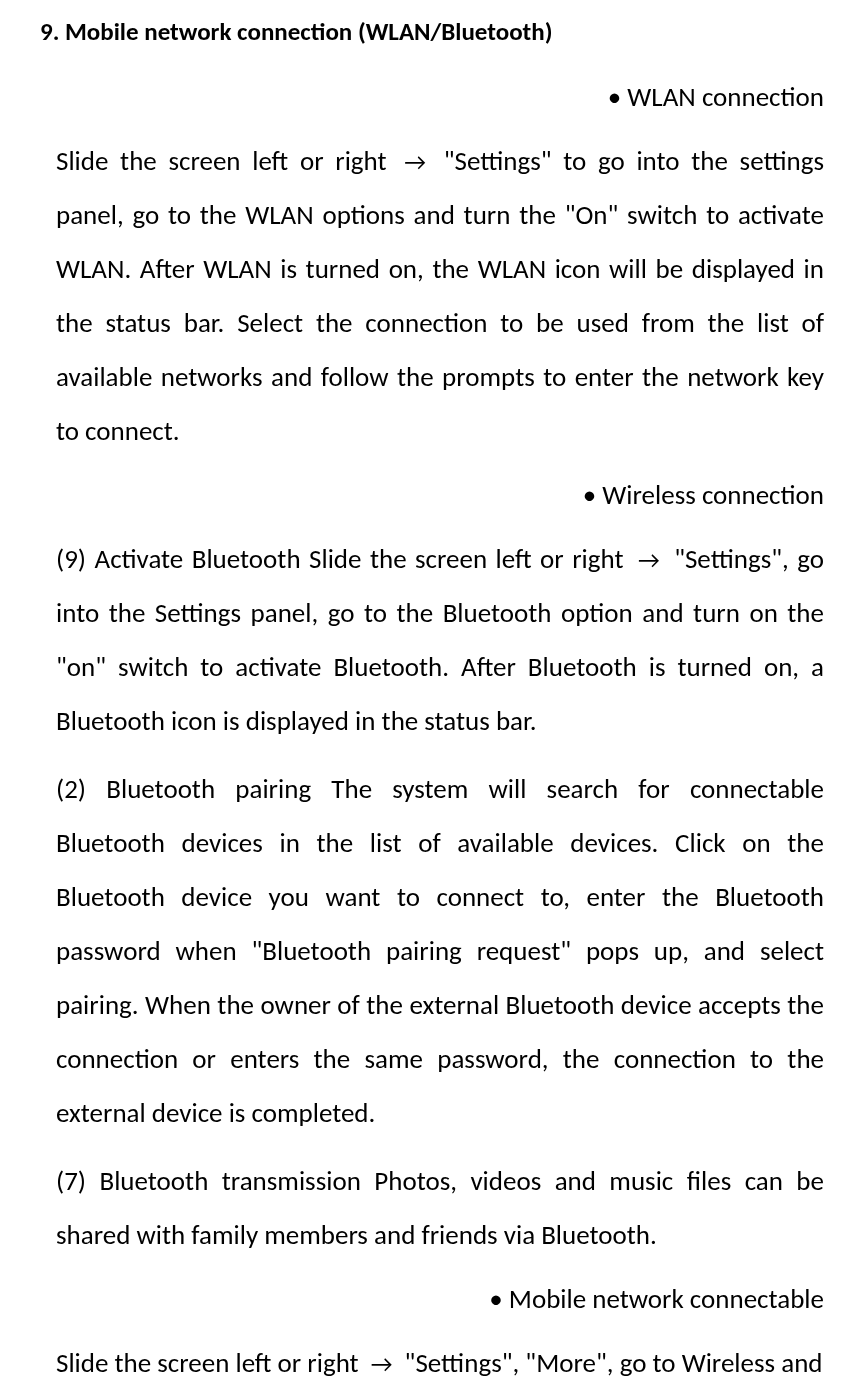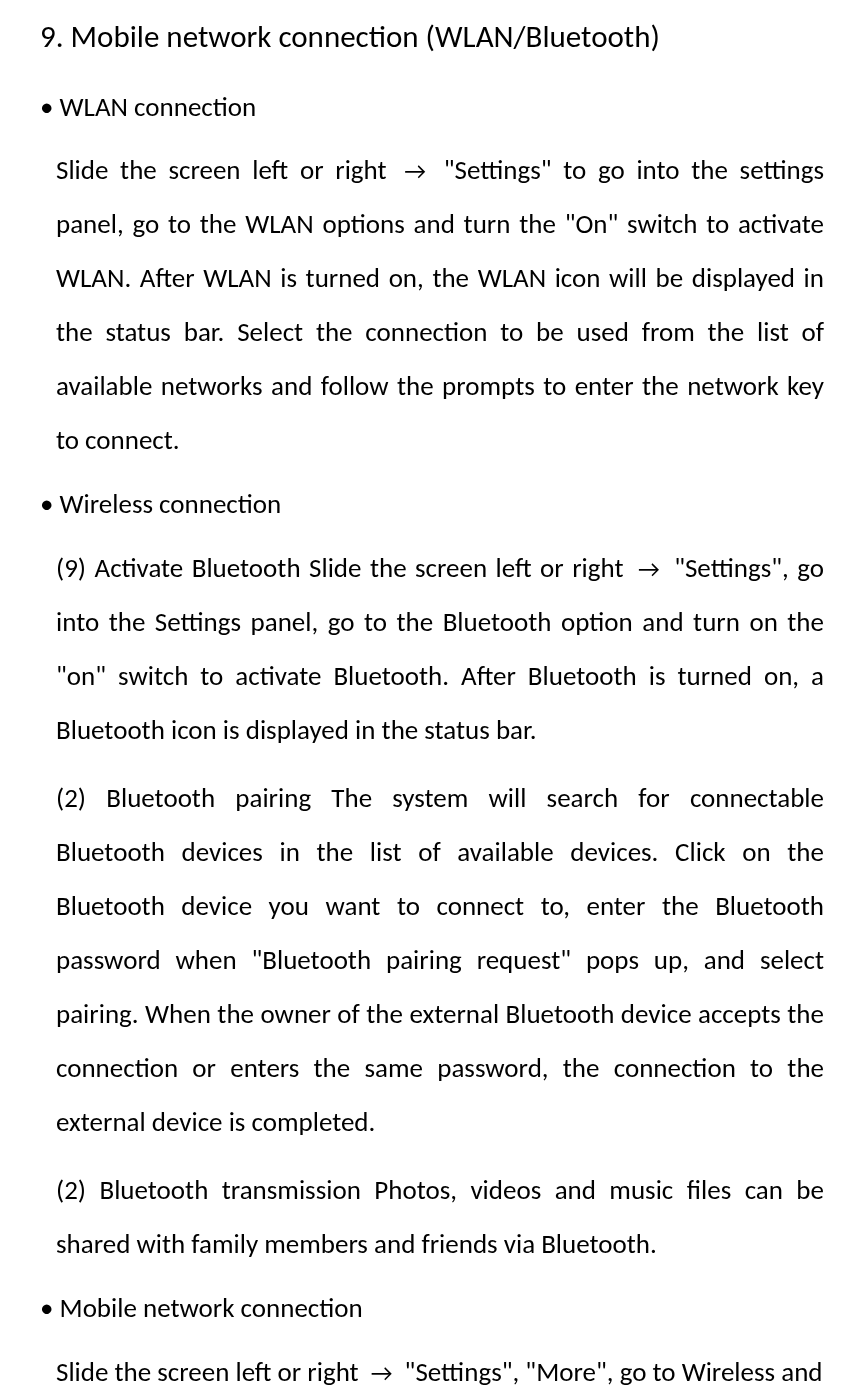--- a/index.html
+++ b/index.html
@@ -9,30 +9,31 @@
     }
     body {
       width: 864px;
       min-height: 1392px;
       background: #ffffff;
       font-family: "Calibri", "Segoe UI", Arial, sans-serif;
       color: #000000;
       padding: 12px 40px 40px 40px;
     }
     .section-heading {
-      font-size: 31px;
+      font-size: 25px;
       line-height: 1.6;
       margin-bottom: 22px;
-      font-weight: 400;
+      font-weight: 700;
     }
     .bullet-heading {
       font-size: 27px;
       line-height: 1.7;
       margin-bottom: 14px;
       font-weight: 400;
+      text-align: right;
     }
     .body-paragraph {
       font-size: 27px;
       line-height: 2.0;
       margin-bottom: 14px;
       text-align: justify;
       font-weight: 400;
       margin-left: 16px;
     }
     .arrow {
@@ -53,19 +54,19 @@
 </div>
 
 <div class="bullet-heading">• Wireless connection</div>
 
 <div class="body-paragraph">
   <span>(9) Activate Bluetooth Slide the screen left or right </span><span class="arrow">→</span><span> "Settings", go into the Settings panel, go to the Bluetooth option and turn on the "on" switch to activate Bluetooth. After Bluetooth is turned on, a Bluetooth icon is displayed in the status bar.</span>
 </div>
 
 <div class="body-paragraph">(2) Bluetooth pairing The system will search for connectable Bluetooth devices in the list of available devices. Click on the Bluetooth device you want to connect to, enter the Bluetooth password when "Bluetooth pairing request" pops up, and select pairing. When the owner of the external Bluetooth device accepts the connection or enters the same password, the connection to the external device is completed.</div>
 
-<div class="body-paragraph">(2) Bluetooth transmission Photos, videos and music files can be shared with family members and friends via Bluetooth.</div>
+<div class="body-paragraph">(7) Bluetooth transmission Photos, videos and music files can be shared with family members and friends via Bluetooth.</div>
 
-<div class="bullet-heading">• Mobile network connection</div>
+<div class="bullet-heading">• Mobile network connectable</div>
 
 <div class="body-paragraph">
   <span>Slide the screen left or right </span><span class="arrow">→</span><span> "Settings", "More", go to Wireless and</span>
 </div>
 
 </body></html>

